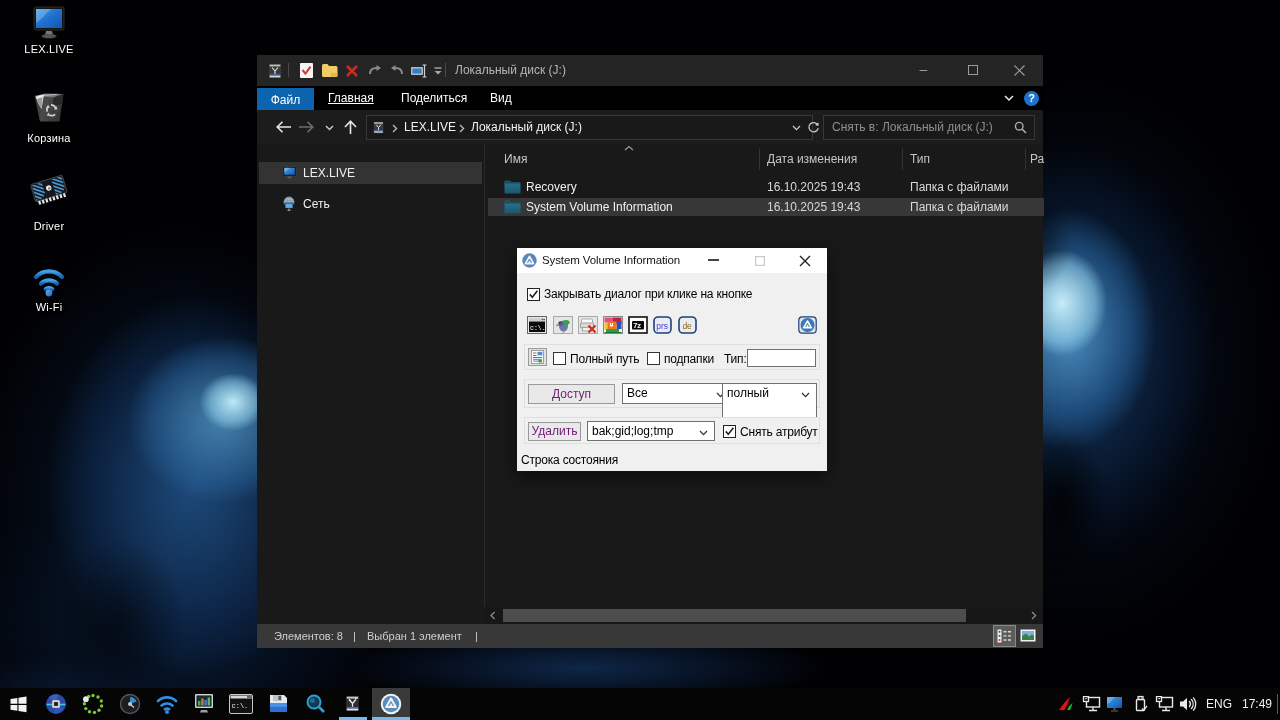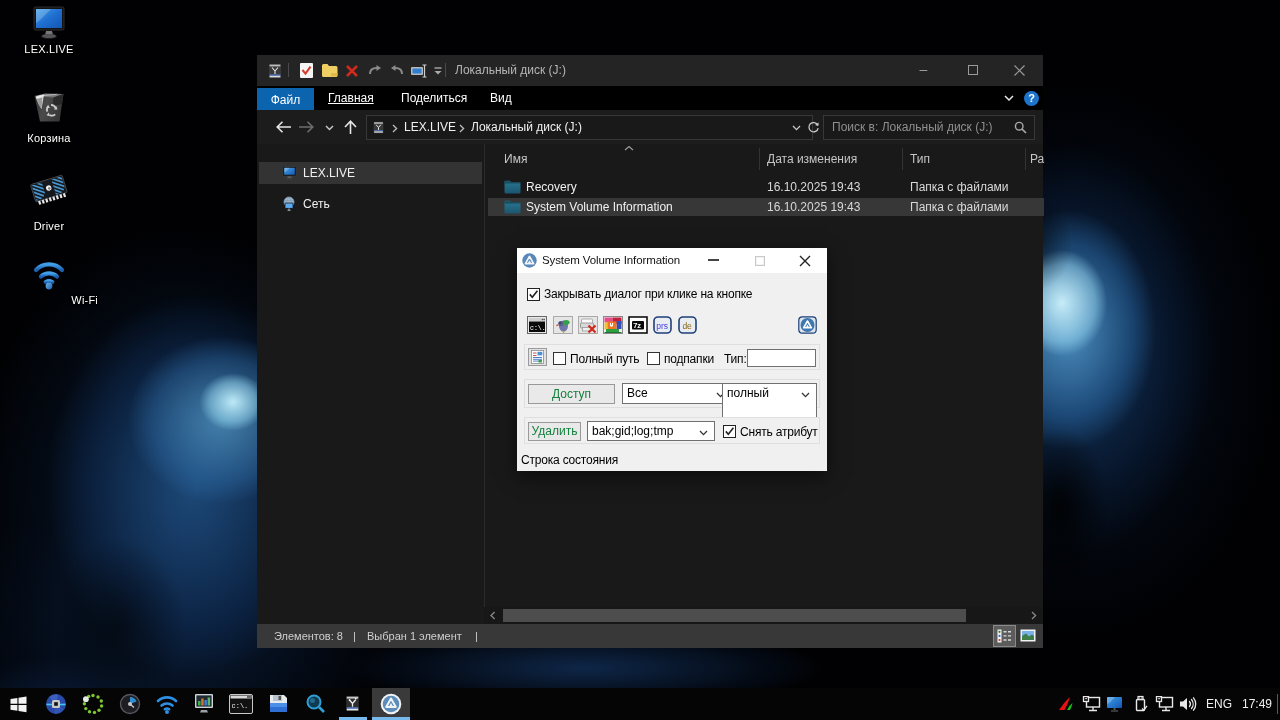--- a/index.html
+++ b/index.html
@@ -34,21 +34,21 @@
 #scrollrow { position:absolute; left:227px; top:552px; width:559px; height:17px; background:#171717; }
 #statusbar { position:absolute; left:0; top:569px; width:786px; height:24px; background:#383838; color:#cfcfcf; font-size:11px; }
 .menuitem { position:absolute; top:0; height:24px; line-height:24px; color:#fff; font-size:12px; }
 .colhdr { position:absolute; color:#c5c5c5; font-size:12px; }
 .colsep { position:absolute; top:3px; width:1px; height:20px; background:#333; }
 .frow { position:absolute; left:0; width:559px; height:18px; color:#f0f0f0; font-size:12px; line-height:18px; }
 
 #dlg { position:absolute; left:517px; top:248px; width:310px; height:223px; background:#f0f0f0; box-shadow:0 6px 18px rgba(0,0,0,0.55); }
 #dlgtitle { position:absolute; left:0; top:0; width:310px; height:25px; background:#ffffff; }
 .grp { position:absolute; left:7px; width:296px; border:1px solid #dfdfdf; background:#f0f0f0; }
-.wbtn { position:absolute; background:#e9e9e9; border:1px solid #999; font-size:12px; color:#15803d; text-align:center; }
+.wbtn { position:absolute; background:#e9e9e9; border:1px solid #999; font-size:12px; color:#701a75; text-align:center; }
 .wcombo { position:absolute; background:#fff; border:1px solid #707070; font-size:12px; color:#000; }
 .wcheck { position:absolute; width:13px; height:13px; background:#fff; border:1px solid #333; }
 .dtext { position:absolute; font-size:12px; color:#000; white-space:nowrap; letter-spacing:-0.2px; }
 
 #taskbar { position:absolute; left:0; top:688px; width:1280px; height:32px; background:#050506; }
 </style>
 </head>
 <body>
 <div id="desk">
   <div id="smoke1"></div>
@@ -142,21 +142,21 @@
         <clipPath id="cpL">
             <rect x="3.5" y="8.5" width="10.5" height="16"></rect>
           </clipPath>
         <clipPath id="cpR">
             <rect x="24" y="8.5" width="10.5" height="16"></rect>
           </clipPath>
       </defs>
     </svg>
     <div class="dlabel" style="margin-top:14px;">Driver</div>
   </div>
-  <div class="dico" style="left:0;top:258px;text-align:right;">
+  <div class="dico" style="left:0;top:265px;">
     <svg width="34" height="32" viewBox="0 0 34 32" style="display:block;margin:0 auto;">
       <g fill="none" stroke="url(#wf1)" stroke-linecap="round">
         <path d="M4 12 A18 18 0 0 1 30 12" stroke-width="4.2"></path>
         <path d="M9 18.5 A12 12 0 0 1 25 18.5" stroke-width="4.2"></path>
         <path d="M13.4 24 A7 7 0 0 1 20.6 24" stroke-width="3.6"></path>
       </g>
       <circle cx="17" cy="28" r="3.4" fill="url(#wf2)"></circle>
       <defs>
         <linearGradient id="wf1" x1="0" y1="0" x2="0" y2="1">
             <stop offset="0" stop-color="#3fa0e8"></stop>
@@ -270,21 +270,21 @@
         <svg width="9" height="6" viewBox="0 0 9 6" style="position:absolute;left:425px;top:9px;">
           <path d="M1 1 L4.5 4.6 L8 1" stroke="#c9c9c9" stroke-width="1.3" fill="none"></path>
         </svg>
         <svg width="13" height="13" viewBox="0 0 14 14" style="position:absolute;left:440px;top:5px;">
           <path d="M11.6 4.5 A5 5 0 1 0 12 7.6" stroke="#c9c9c9" stroke-width="1.4" fill="none"></path>
           <path d="M12.6 1.6 L12.2 5.3 L8.6 4.4 Z" fill="#c9c9c9"></path>
         </svg>
       </div>
 
       <div style="position:absolute;left:566px;top:5px;width:212px;height:25px;background:#191919;border:1px solid #383838;">
-        <div style="position:absolute;left:8px;top:0;height:23px;line-height:23px;color:#8f8f8f;font-size:12px;">Поиск в: Локальный диск (J:)</div>
+        <div style="position:absolute;left:8px;top:0;height:23px;line-height:23px;color:#8f8f8f;font-size:12px;">Снять в: Локальный диск (J:)</div>
         <svg width="13" height="13" viewBox="0 0 13 13" style="position:absolute;left:190px;top:5px;">
           <circle cx="5.2" cy="5.2" r="3.8" stroke="#a8a8a8" stroke-width="1.4" fill="none"></circle>
           <path d="M8.1 8.1 L12 12" stroke="#a8a8a8" stroke-width="1.6"></path>
         </svg>
       </div>
     </div>
     <div id="navpane">
       <div style="position:absolute;left:2px;top:18px;width:223px;height:22px;background:#333333;"></div>
       <svg width="15" height="14" viewBox="0 0 34 32" style="position:absolute;left:25px;top:22px;">
         <rect x="2" y="1" width="30" height="22" rx="2" fill="#10100f" stroke="#444" stroke-width="1.5"></rect>

